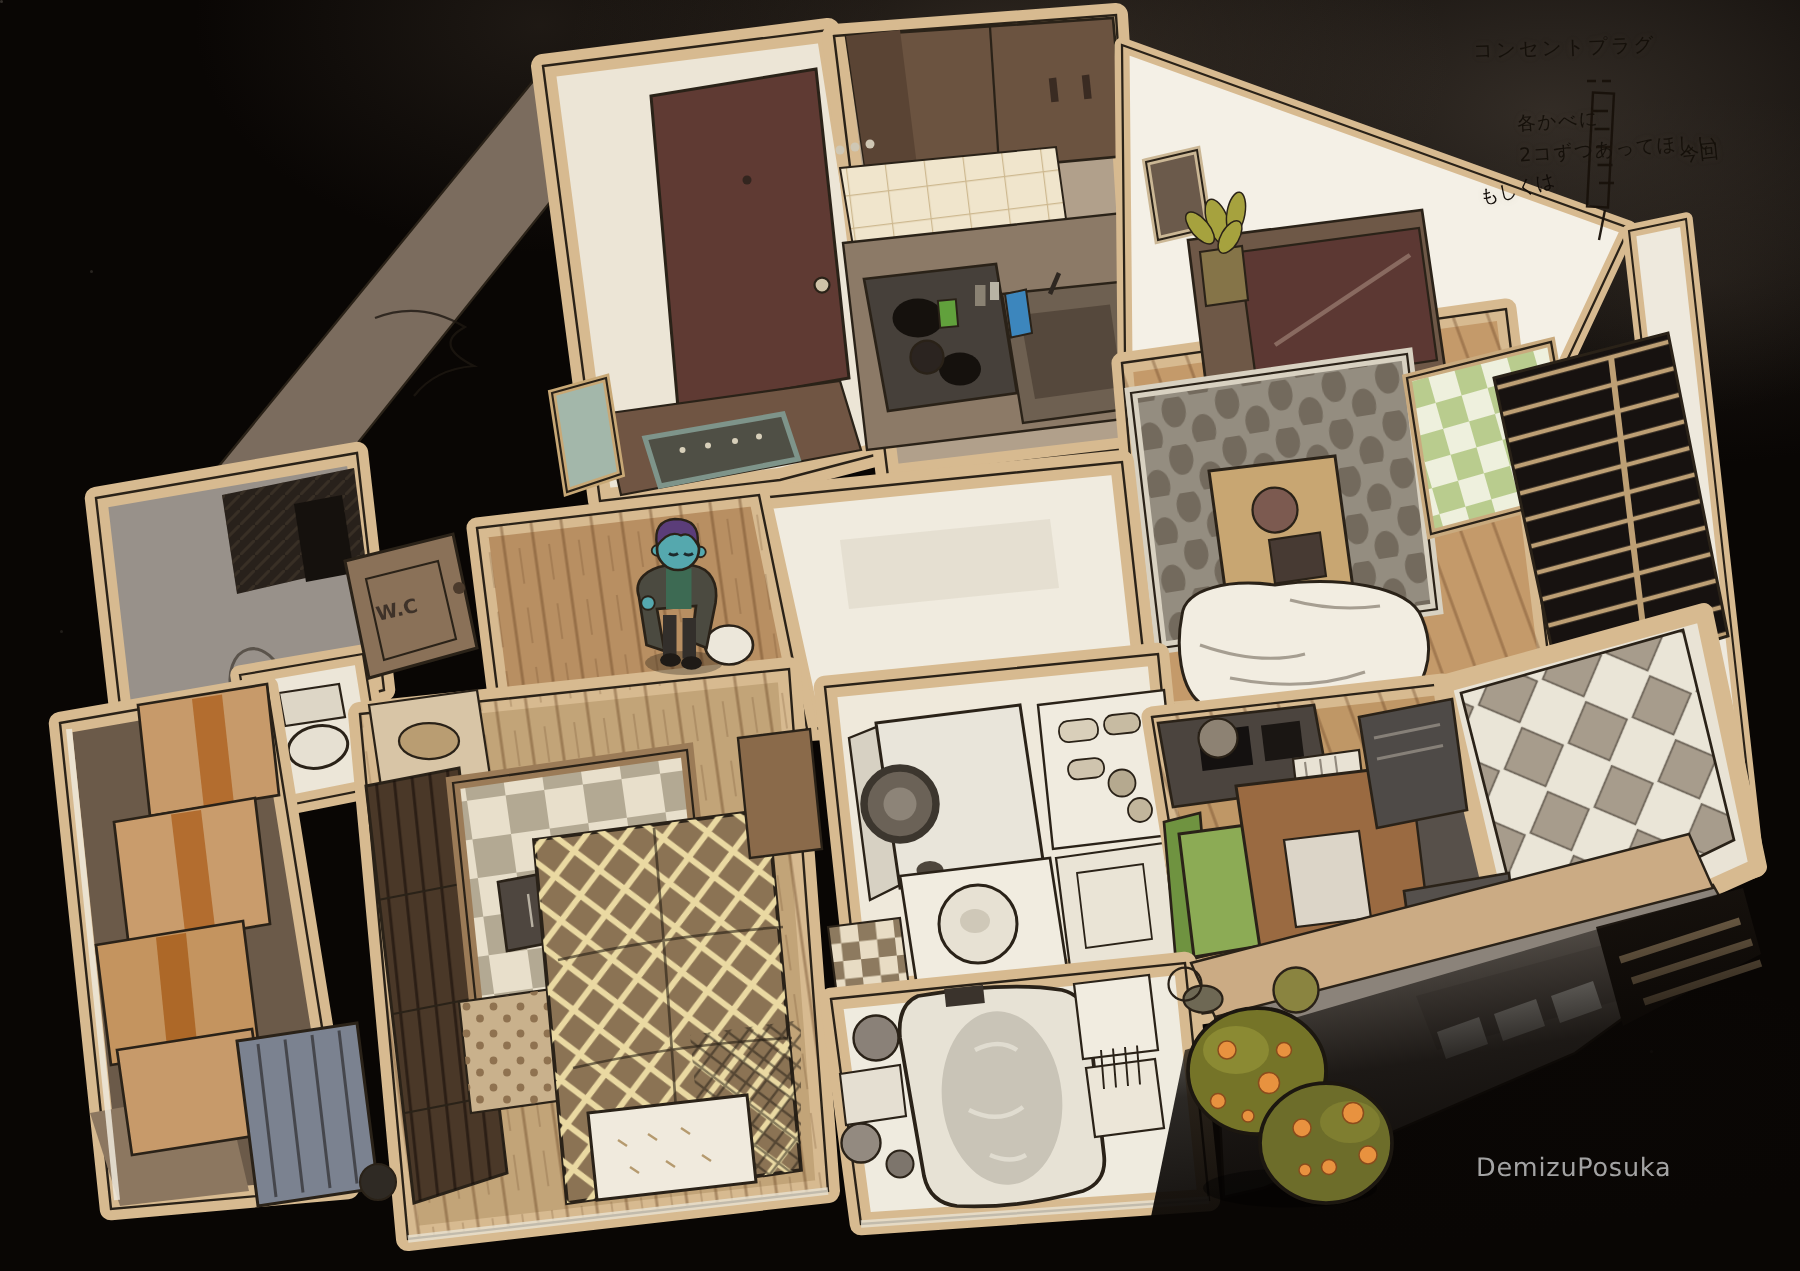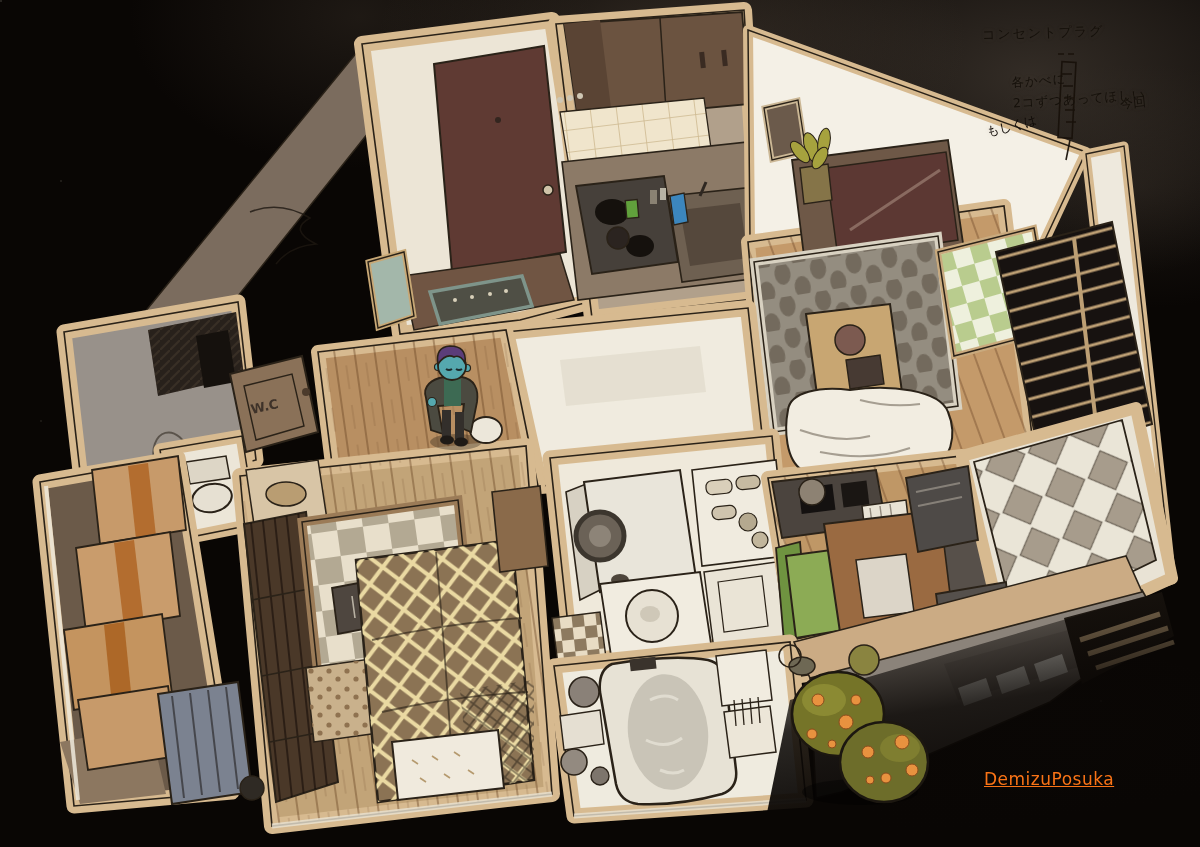--- a/index.html
+++ b/index.html
@@ -21,21 +21,21 @@
     box-shadow: 60px 180px rgba(205,195,180,.16), 150px 620px rgba(205,195,180,.14),
       1020px 290px rgba(205,195,180,.18), 1100px 700px rgba(205,195,180,.2),
       880px 90px rgba(205,195,180,.14), 40px 420px rgba(205,195,180,.12),
       1140px 470px rgba(205,195,180,.15), 520px 20px rgba(205,195,180,.12);}
   .note{position:absolute;color:#15100a;line-height:1.65;white-space:nowrap;
     text-shadow:0 0 5px rgba(130,112,92,.18);}
   .note-title{left:982px;top:22px;font-size:13px;letter-spacing:2px;transform:rotate(-2deg);}
   .note-wall{left:1012px;top:68px;font-size:12.5px;letter-spacing:1px;transform:rotate(-4deg);}
   .note-side{left:1120px;top:92px;font-size:13px;transform:rotate(-6deg);}
   .note-alt{left:986px;top:116px;font-size:12.5px;transform:rotate(-14deg);color:#100b07;}
-  .signature{position:absolute;left:984px;top:769px;font-size:17px;color:#f97316;letter-spacing:.5px;text-decoration:underline;}
+  .signature{position:absolute;left:984px;top:769px;font-size:17px;color:#a3a3a3;letter-spacing:.5px;}
 </style>
 </head>
 <body>
 
 <div class="stage">
 <div class="speck"></div>
 
 <svg width="1200" height="847" viewBox="0 0 1200 847">
 <defs>
   <pattern id="wood1" width="20" height="40" patternUnits="userSpaceOnUse" patternTransform="rotate(-8)">

